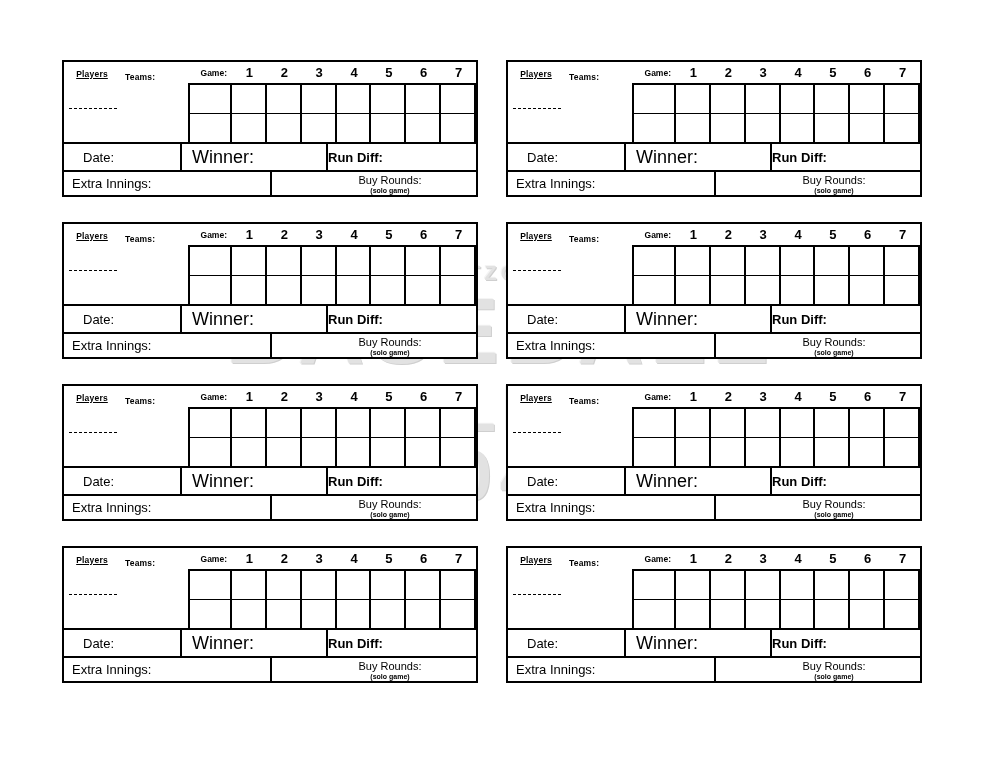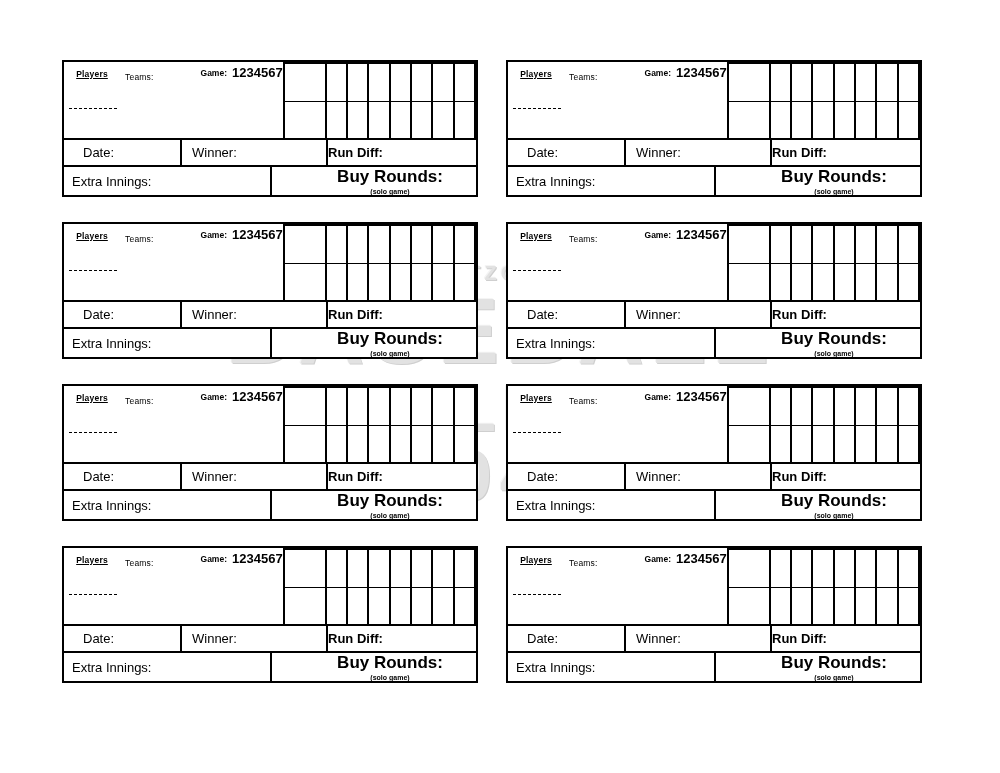--- a/index.html
+++ b/index.html
@@ -99,30 +99,30 @@
     top: 46px;
     border-top: 1.5px dashed #000;
   }
   .teams-col {
     width: 68px;
     box-sizing: border-box;
     position: relative;
   }
   .teams-label {
     font-size: 8.5px;
-    font-weight: normal;
+    font-weight: bold;
     padding-top: 10px;
     padding-left: 5px;
     letter-spacing: 0.2px;
   }
   .grid-col {
     flex: 1;
     box-sizing: border-box;
     display: flex;
-    flex-direction: row;
+    flex-direction: column;
   }
   .game-head {
     height: 21px;
     display: flex;
     align-items: center;
     box-sizing: border-box;
   }
   .game-word {
     font-size: 8.5px;
     font-weight: bold;
@@ -202,21 +202,21 @@
     font-size: 13px;
   }
   .cell-winner {
     flex: 1;
     height: 100%;
     box-sizing: border-box;
     border-right: 2px solid #000;
     display: flex;
     align-items: center;
     padding-left: 10px;
-    font-size: 13px;
+    font-size: 18px;
   }
   .cell-rundiff {
     width: 148px;
     height: 100%;
     box-sizing: border-box;
     display: flex;
     align-items: center;
     font-size: 13px;
     font-weight: bold;
   }
@@ -239,21 +239,21 @@
     font-size: 13px;
   }
   .cell-buy {
     width: 172px;
     box-sizing: border-box;
     display: flex;
     flex-direction: column;
     align-items: center;
     justify-content: center;
   }
-  .buy-label { font-size: 17px; font-weight: bold; }
+  .buy-label { font-size: 11px; font-weight: normal; }
   .buy-sub { font-size: 7px; font-weight: bold; margin-top: 1px; }
 </style>
 </head>
 <body>
 
 <div id="watermark">
   <div class="wm-line wm-small">MIKE FITZGERALD's</div>
   <div class="wm-line wm-big">BASEBALL</div>
   <div class="wm-line wm-mid">HIGHLIGHTS</div>
   <div class="wm-line wm-year">2045</div>

